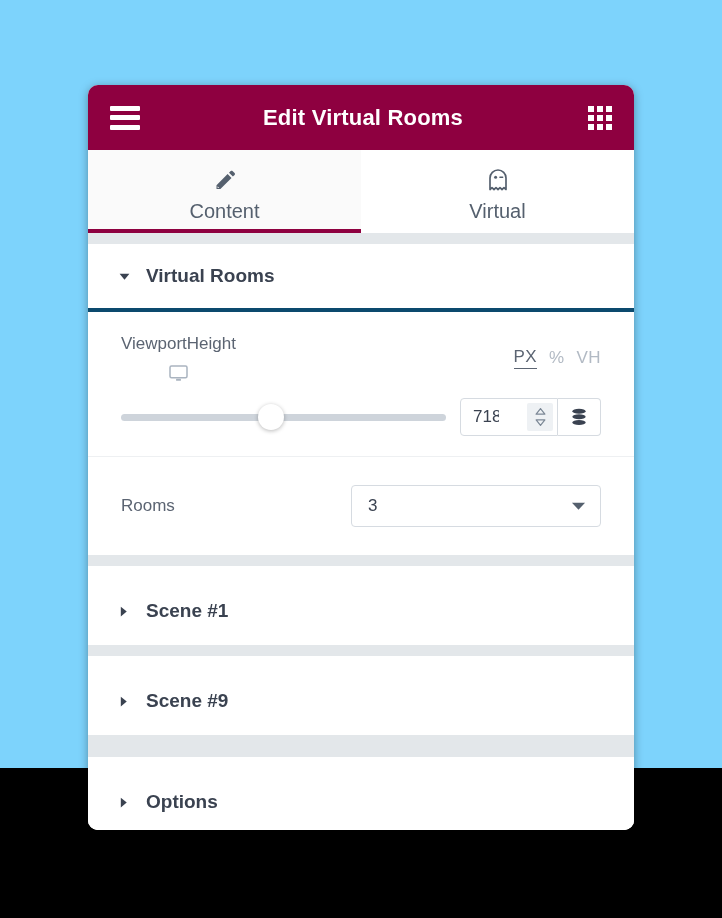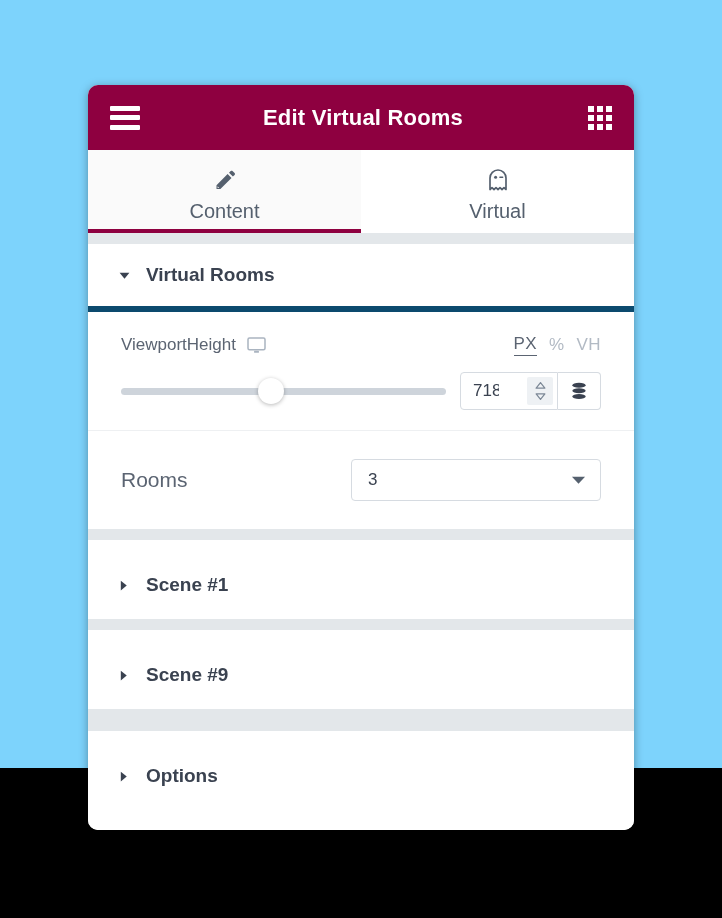--- a/index.html
+++ b/index.html
@@ -141,21 +141,21 @@
     background: #e3e7ea;
   }
   .section-head {
     height: 68px;
     display: flex;
     align-items: center;
     padding-left: 30px;
     box-sizing: border-box;
     background: #ffffff;
     cursor: pointer;
-    border-bottom: 6px solid #0c4a6e;
+    border-bottom: 4px solid #0c4a6e;
   }
   .section-head.no-border { border-bottom: none; margin-top: 11px; }
   .caret {
     width: 18px;
     display: flex;
     align-items: center;
     justify-content: flex-start;
     margin-right: 10px;
   }
   .caret svg { display:block; }
@@ -175,20 +175,21 @@
   .control-top {
     display: flex;
     align-items: center;
     justify-content: space-between;
     margin-bottom: 16px;
   }
   .control-label-wrap {
     display: flex;
     align-items: center;
     gap: 11px;
+    flex-direction: column;
   }
   .control-label {
     font-size: 17px;
     color: #5b6472;
   }
   .device-icon { display:flex; align-items:center; }
   .device-icon svg { display:block; }
 
   .units {
     display: flex;
@@ -299,21 +300,21 @@
   .select-block {
     padding: 20px 33px;
     box-sizing: border-box;
     display: flex;
     align-items: center;
     justify-content: space-between;
     background: #ffffff;
     height: 98px;
   }
   .select-label {
-    font-size: 21px;
+    font-size: 17px;
     color: #5b6472;
   }
   .select-control {
     width: 250px;
     height: 42px;
     border: 1px solid #d6dbe1;
     border-radius: 4px;
     background: #ffffff;
     display: flex;
     align-items: center;

